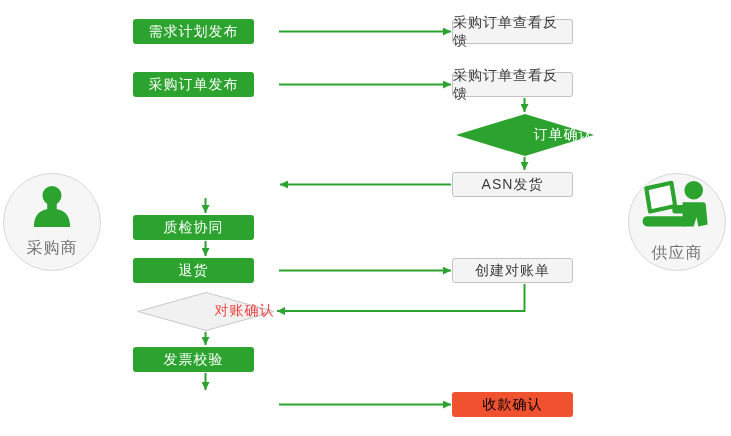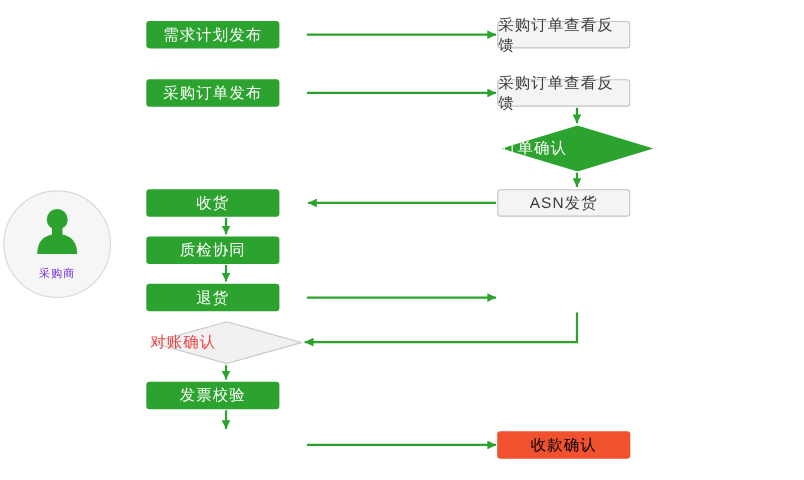--- a/index.html
+++ b/index.html
@@ -10,33 +10,33 @@
   .edges{position:absolute;left:0;top:0;z-index:1;}
   .node{
     position:absolute;width:121px;height:25px;z-index:2;
     display:flex;align-items:center;justify-content:center;
     font-size:14px;border-radius:3px;box-sizing:border-box;letter-spacing:1px;
   }
   .green-box{background:#2BA32E;color:#ffffff;}
   .light-box{background:#F4F4F4;border:1px solid #C2C2C2;color:#3B3B3B;}
   .red-box{background:#F0512F;color:#000000;}
   .diamond{
-    position:absolute;z-index:2;display:flex;align-items:center;justify-content:flex-start;
+    position:absolute;z-index:2;display:flex;align-items:center;justify-content:flex-end;
     font-size:14px;letter-spacing:1px;
   }
   .diamond svg{position:absolute;left:0;top:0;}
   .diamond span{position:relative;z-index:3;}
   .diamond-green{color:#ffffff;}
   .diamond-light{color:#ef4444;}
   .actor{
     position:absolute;width:98px;height:98px;border-radius:50%;z-index:2;
     background:#F6F6F6;border:1px solid #D7D7D7;box-sizing:border-box;
     display:flex;flex-direction:column;align-items:center;justify-content:center;
   }
-  .actor-label{font-size:10px;color:#6d28d9;margin-top:11px;letter-spacing:1px;}
+  .actor-label{font-size:16px;color:#737373;margin-top:11px;letter-spacing:1px;}
 </style>
 </head>
 <body>
 
 <div class="canvas">
 
   <svg class="edges" width="731" height="436" viewBox="0 0 731 436">
     <defs>
       <marker id="ah" markerWidth="9" markerHeight="8" refX="8" refY="4" orient="auto" markerUnits="userSpaceOnUse">
         <path d="M0,0 L8,4 L0,8 Z" fill="#2BA32E"></path>
@@ -53,28 +53,28 @@
       <line x1="279" y1="270.5" x2="451" y2="270.5" marker-end="url(#ah)"></line>
       <path d="M524.5,284 L524.5,311 L277,311" marker-end="url(#ah)"></path>
       <line x1="205.5" y1="332" x2="205.5" y2="345" marker-end="url(#ah)"></line>
       <line x1="205.5" y1="373" x2="205.5" y2="390" marker-end="url(#ah)"></line>
       <line x1="279" y1="404.5" x2="451" y2="404.5" marker-end="url(#ah)"></line>
     </g>
   </svg>
 
   <div class="node green-box" style="left:133px;top:19px">需求计划发布</div>
   <div class="node green-box" style="left:133px;top:72px">采购订单发布</div>
-  <div class="node green-box" style="left:133px;top:172px">收货</div>
   <div class="node green-box" style="left:133px;top:215px">质检协同</div>
   <div class="node green-box" style="left:133px;top:258px">退货</div>
   <div class="node green-box" style="left:133px;top:347px">发票校验</div>
 
   <div class="node light-box" style="left:452px;top:19px">采购订单查看反馈</div>
   <div class="node light-box" style="left:452px;top:72px">采购订单查看反馈</div>
   <div class="node light-box" style="left:452px;top:172px">ASN发货</div>
+  <div class="node light-box" style="left:452px;top:258px">创建对账单</div>
   <div class="node red-box" style="left:452px;top:392px">收款确认</div>
 
   <div class="diamond diamond-green" style="left:455.5px;top:114px;width:138px;height:42px">
     <svg width="138" height="42" viewBox="0 0 138 42">
       <polygon points="69,0 138,21 69,42 0,21" fill="#2BA32E"></polygon>
     </svg>
     <span>订单确认</span>
   </div>
 
   <div class="diamond diamond-light" style="left:136.5px;top:291.5px;width:138px;height:39px">
@@ -86,14 +86,24 @@
 
   <div class="actor" style="left:3px;top:173px">
     <svg width="46" height="42" viewBox="0 0 48 44">
       <circle cx="24" cy="11" r="10" fill="#2BA32E"></circle>
       <rect x="19" y="17" width="10" height="9" fill="#2BA32E"></rect>
       <path d="M5,44 C5,30 13,25 24,25 C35,25 43,30 43,44 Z" fill="#2BA32E"></path>
     </svg>
     <div class="actor-label">采购商</div>
   </div>
 
+  <div class="actor" style="left:628px;top:173px">
+    <svg width="72" height="52" viewBox="0 0 76 56">
+      <circle cx="56" cy="11" r="10" fill="#2BA32E"></circle>
+      <path d="M44,24 L66,24 A3,3 0 0 1 69,27 L71,48 L61,50 L59,40 L56,50 L44,50 Z" fill="#2BA32E"></path>
+      <rect x="33" y="27" width="14" height="9" rx="3" fill="#2BA32E"></rect>
+      <polygon points="5,9 32,3 36,28 9,34" fill="#ffffff" stroke="#2BA32E" stroke-width="4.5" stroke-linejoin="round"></polygon>
+      <rect x="1" y="39" width="49" height="11" rx="5" fill="#2BA32E"></rect>
+    </svg>
+    <div class="actor-label">供应商</div>
+  </div>
 
 </div>
 
 </body></html>

